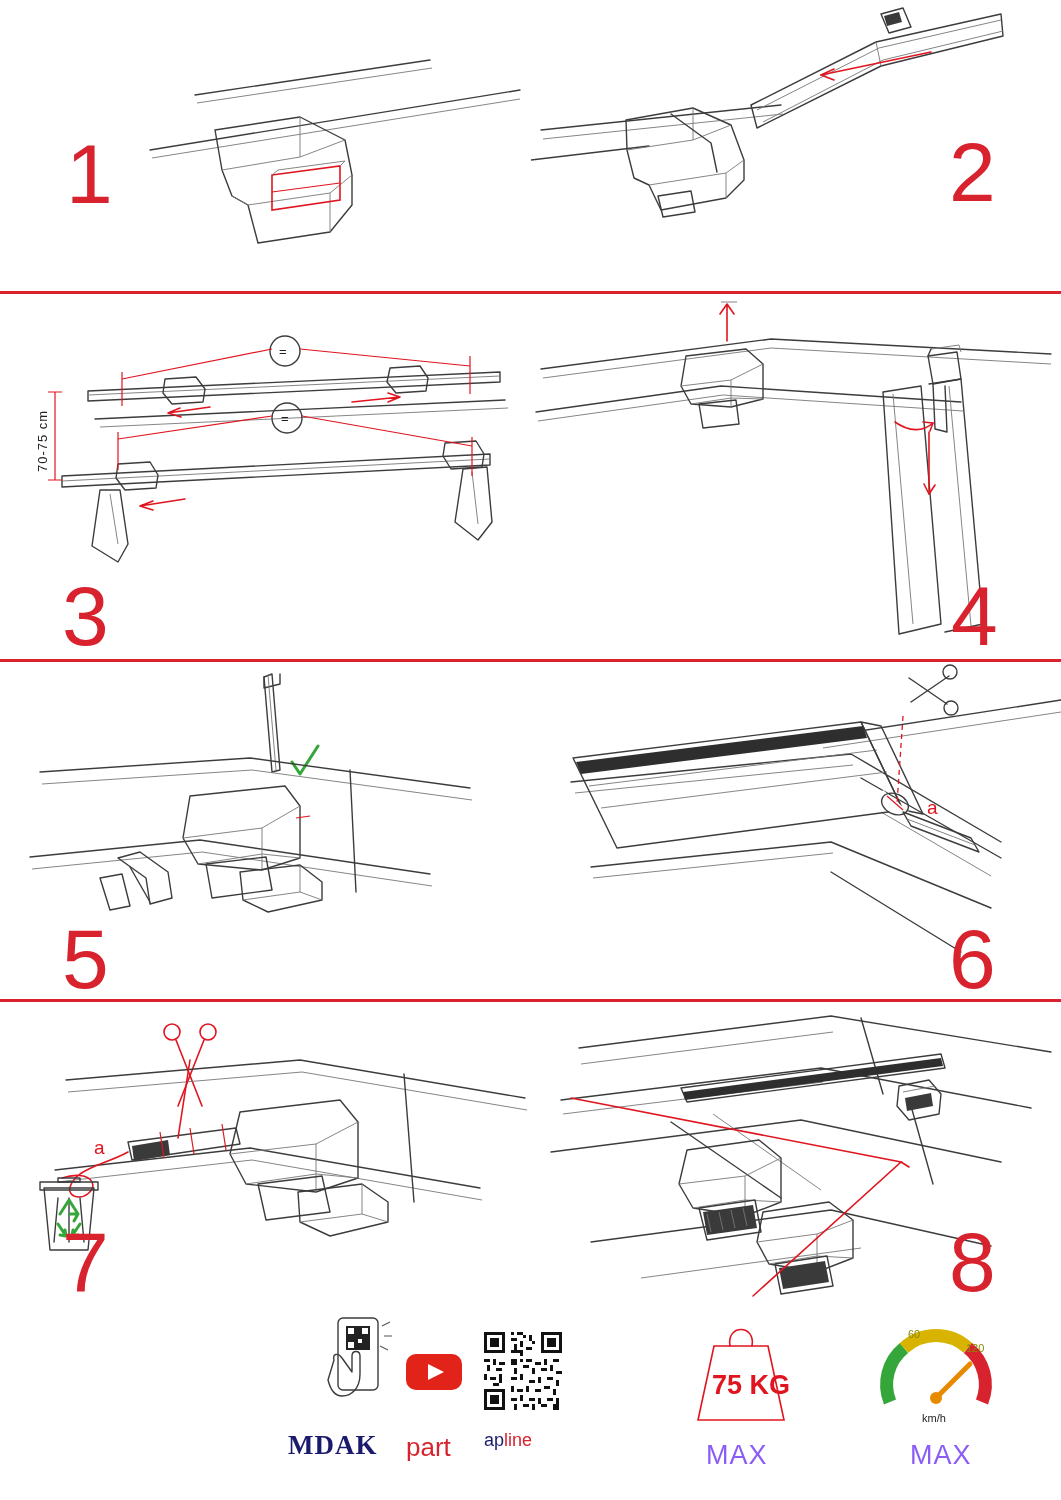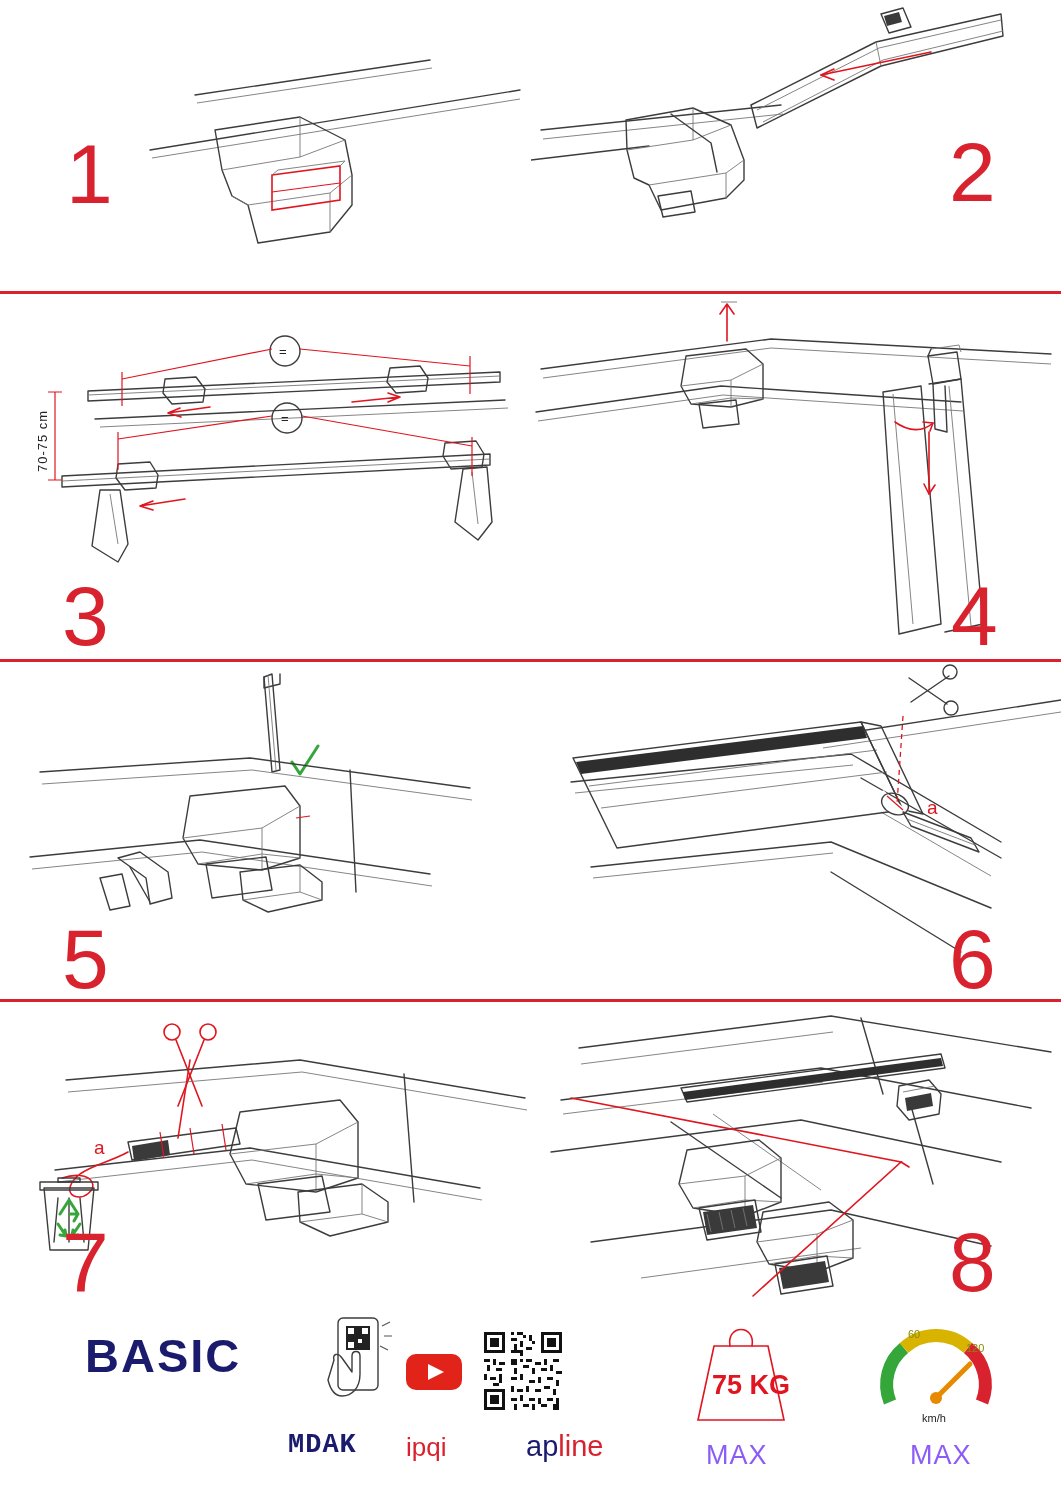--- a/index.html
+++ b/index.html
@@ -47,32 +47,32 @@
     font-size:47px;font-weight:bold;color:#1b1b6e;letter-spacing:2px;
   }
   .brand-accessory{
     position:absolute;left:62px;top:128px;
     font-family:"Liberation Sans",sans-serif;
     font-size:30px;font-weight:bold;letter-spacing:0px;color:#1b1b6e;
   }
   .brand-accessory .part{color:#d8232f;}
   .mdak{
     position:absolute;left:288px;top:130px;
-    font-family:Liberation Mono, monospace;
+    font-family:Liberation Serif, serif;
     font-size:27px;font-weight:bold;color:#1b1b6e;letter-spacing:1px;
   }
   .ipqi{
     position:absolute;left:406px;top:132px;
     font-family:"Liberation Sans",sans-serif;
     font-size:26px;color:#d8232f;letter-spacing:0px;
   }
   .apline{
     position:absolute;left:484px;top:130px;
     font-family:"Liberation Sans",sans-serif;
-    font-size:29px;color:#1b1b6e;letter-spacing:0px;margin-left:42px;
+    font-size:18px;color:#1b1b6e;letter-spacing:0px;
   }
   .apline .l{color:#d8232f;}
   .maxlabel{
     position:absolute;
     font-family:"Liberation Sans",sans-serif;
     font-size:27px;color:#8b5cf6;letter-spacing:1px;
   }
   .kgtext{
     font-family:"Liberation Sans",sans-serif;font-size:27px;fill:#e0151f;font-weight:bold;
   }
@@ -379,39 +379,38 @@
       <path class="blk" d="M374 96 L400 91 L402 104 L376 109 Z"></path>
 
       <path class="red" d="M40 96 L370 160 L222 294"></path>
       <path class="red" d="M370 160 L378 165"></path>
     </svg>
     <div class="step-num" style="left:418px;top:218px;">8</div>
   </div>
 
   <div class="footer">
 
-    <div class="brand-basic">BASIC</div>
 
     <svg style="position:absolute;left:312px;top:12px;" width="84" height="100" viewBox="0 0 84 100">
       <rect class="ln" x="26" y="6" width="40" height="72" rx="5"></rect>
       <rect x="34" y="14" width="24" height="24" fill="#222"></rect>
       <rect x="36" y="16" width="6" height="6" fill="#fff"></rect>
       <rect x="50" y="16" width="6" height="6" fill="#fff"></rect>
       <rect x="36" y="30" width="6" height="6" fill="#fff"></rect>
       <rect x="46" y="27" width="4" height="4" fill="#fff"></rect>
       <path class="ln" d="M22 48 C20 42 26 40 30 46 L40 60 L40 44 C40 38 48 38 48 44 L48 62 C48 76 40 84 30 84 C22 84 18 76 16 68 Z"></path>
       <path class="ln2" d="M70 14 L78 10 M72 24 L80 24 M68 34 L76 38"></path>
     </svg>
     <div class="mdak">MDAK</div>
 
     <svg style="position:absolute;left:404px;top:50px;" width="60" height="44" viewBox="0 0 60 44">
       <rect x="2" y="4" width="56" height="36" rx="10" fill="#e2231a"></rect>
       <path d="M24 14 L40 22 L24 30 Z" fill="#ffffff"></path>
     </svg>
-    <div class="ipqi">ipqi</div>
+    <div class="ipqi">part</div>
 
     <svg style="position:absolute;left:484px;top:32px;" width="78" height="78" viewBox="0 0 26 26" shape-rendering="crispEdges">
       <rect width="26" height="26" fill="#fff"></rect>
       <g fill="#111">
         <rect x="0" y="0" width="7" height="7"></rect>
           <rect x="1" y="1" width="5" height="5" fill="#fff"></rect>
           <rect x="2" y="2" width="3" height="3"></rect>
         <rect x="19" y="0" width="7" height="7"></rect>
           <rect x="20" y="1" width="5" height="5" fill="#fff"></rect>
           <rect x="21" y="2" width="3" height="3"></rect>

